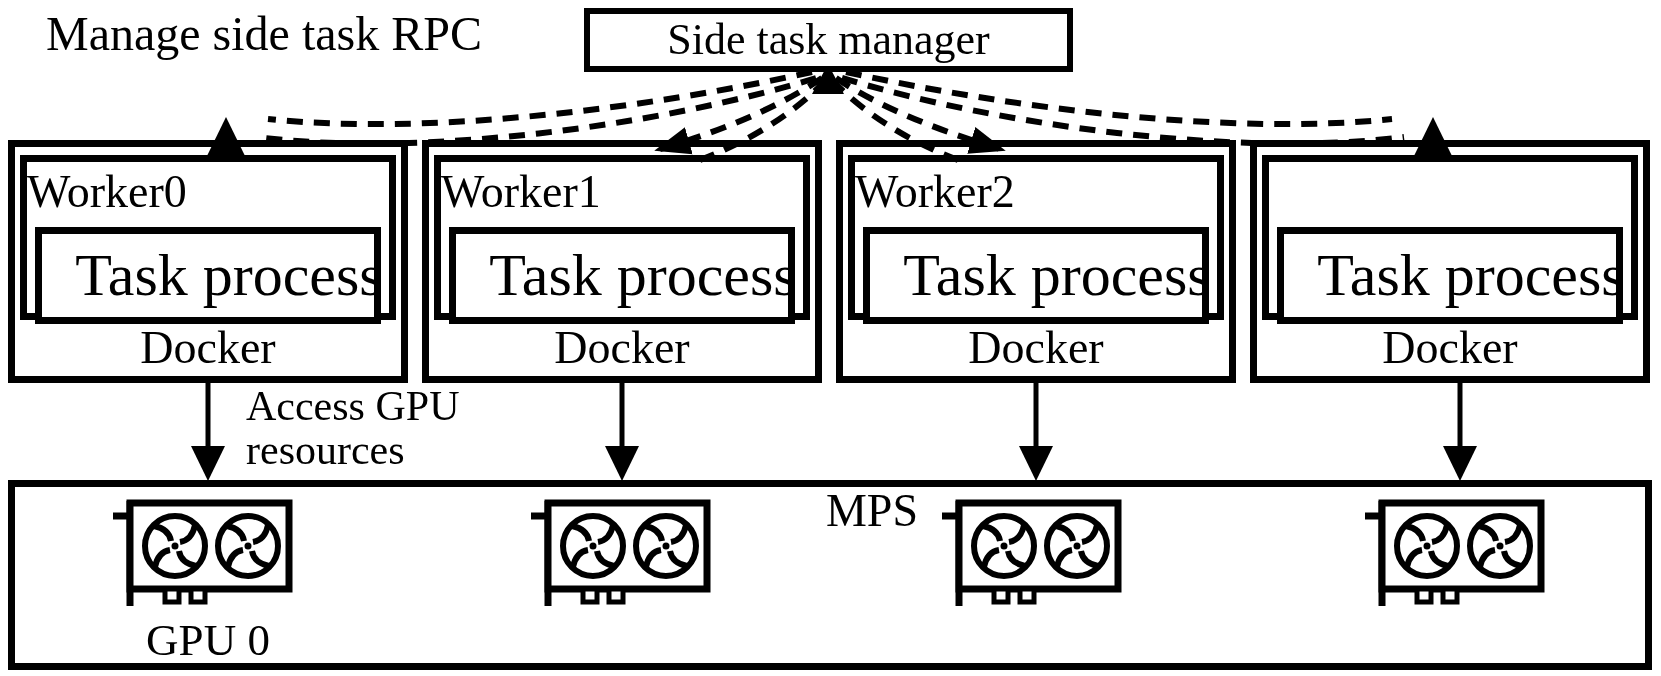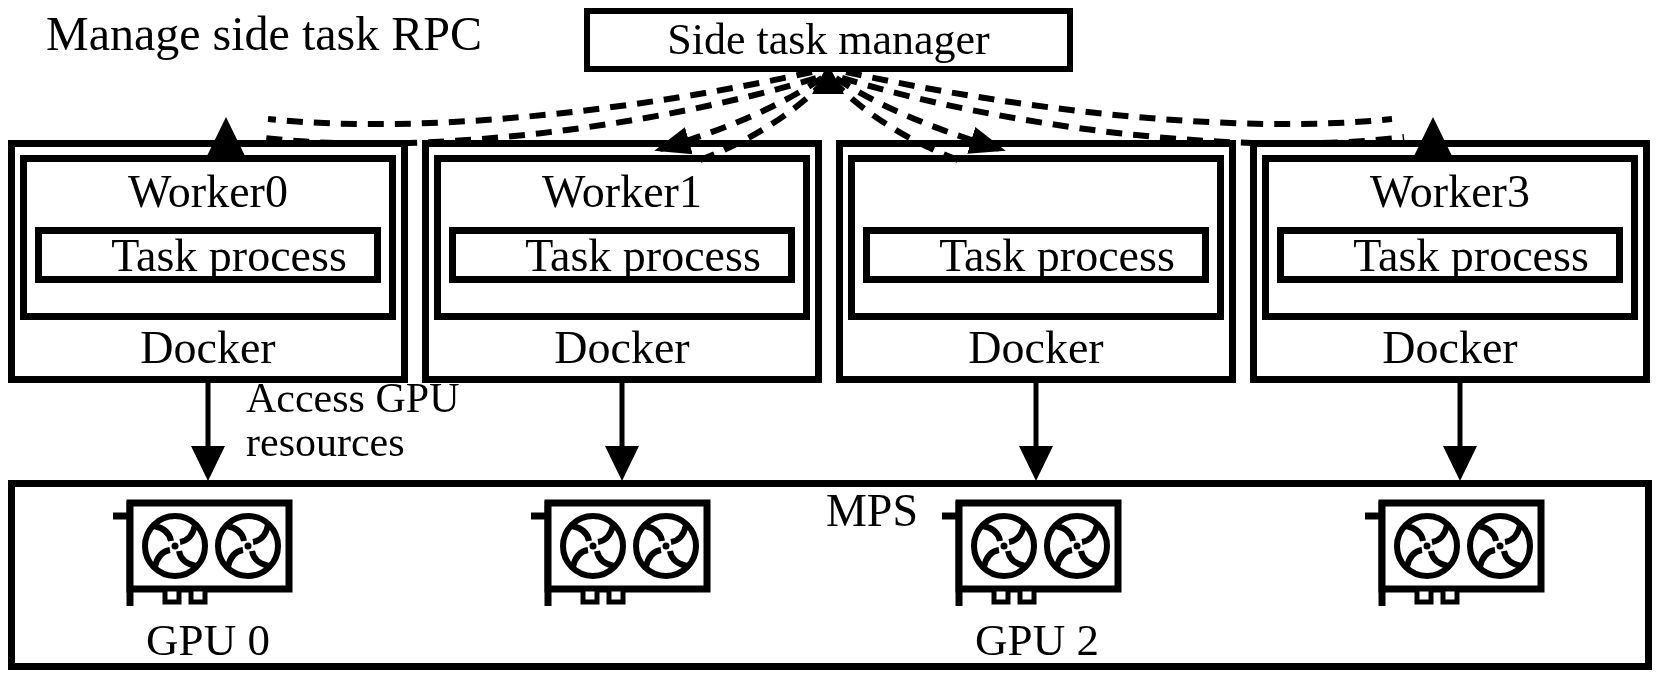--- a/index.html
+++ b/index.html
@@ -20,35 +20,35 @@
   .worker{
     position:absolute;top:140px;width:400px;height:243px;
     border:7px solid #000;background:#fff;z-index:1;
   }
   .winner{
     position:absolute;left:5px;right:5px;top:8px;height:165px;
     border:7px solid #000;background:#fff;
   }
   .wtitle{
     position:absolute;left:0;right:0;top:0;height:62px;
-    text-align:center;font-size:46px;line-height:60px;white-space:nowrap;
+    text-align:left;font-size:46px;line-height:60px;white-space:nowrap;
   }
   .task{
-    position:absolute;left:8px;right:8px;top:65px;height:56px;
+    position:absolute;left:8px;right:8px;top:65px;height:97px;
     border:7px solid #000;background:#fff;
     display:flex;align-items:center;justify-content:center;
-    font-size:46px;white-space:nowrap;padding-left:42px;
+    font-size:60px;white-space:nowrap;padding-left:42px;
   }
   .docker{
     position:absolute;left:0;right:0;bottom:4px;height:48px;
     text-align:center;font-size:46px;line-height:48px;margin-top:44px;
   }
   
   .access-note{
-    position:absolute;left:246px;top:376px;font-size:42px;line-height:44px;
+    position:absolute;left:246px;top:384px;font-size:42px;line-height:44px;
     white-space:nowrap;z-index:2;
   }
   
   .mps-box{
     position:absolute;left:8px;top:480px;width:1644px;height:190px;
     border:7px solid #000;background:#fff;z-index:1;
   }
   .mps-label{
     position:absolute;left:797px;top:486px;width:150px;text-align:center;
     font-size:46px;line-height:50px;z-index:2;
@@ -116,30 +116,30 @@
       <div class="wtitle">Worker1</div>
       <div class="task">
         <span>Task process</span>
       </div>
     </div>
     <div class="docker">Docker</div>
   </div>
 
   <div class="worker" style="left:836px">
     <div class="winner">
+      <div class="wtitle">Worker2</div>
       <div class="task">
         <span>Task process</span>
       </div>
     </div>
     <div class="docker">Docker</div>
   </div>
 
   <div class="worker" style="left:1250px">
     <div class="winner">
-      <div class="wtitle">Worker3</div>
       <div class="task">
         <span>Task process</span>
       </div>
     </div>
     <div class="docker">Docker</div>
   </div>
 
   <div class="access-note">
     <div>Access GPU</div>
     <div>resources</div>
@@ -156,21 +156,20 @@
   </div>
   <div class="gpu-unit" style="left:530px">
     <svg class="gpu-icon" width="190" height="112" viewBox="0 0 190 112">
         <use href="#gpu-card"></use>
       </svg>
   </div>
   <div class="gpu-unit" style="left:941px">
     <svg class="gpu-icon" width="190" height="112" viewBox="0 0 190 112">
         <use href="#gpu-card"></use>
       </svg>
-    <div class="gpu-label">GPU 2</div>
   </div>
   <div class="gpu-unit" style="left:1364px">
     <svg class="gpu-icon" width="190" height="112" viewBox="0 0 190 112">
         <use href="#gpu-card"></use>
       </svg>
   </div>
 
   <svg id="wires" width="1661" height="676" viewBox="0 0 1661 676">
 
     <g>

